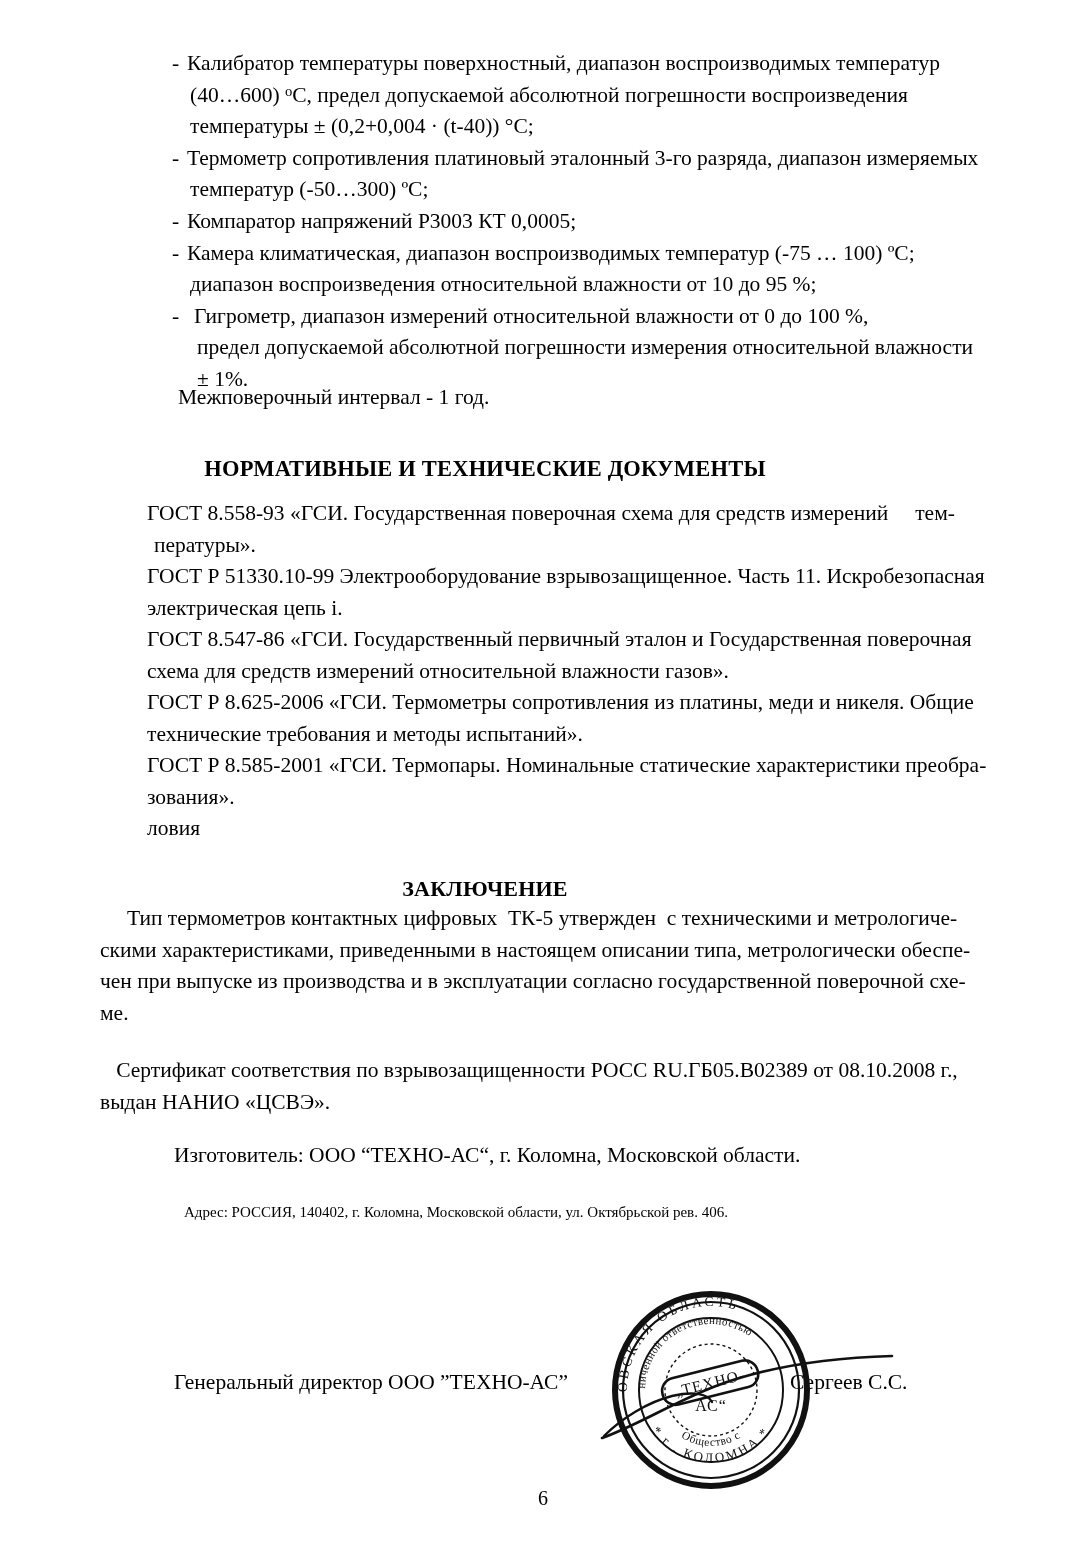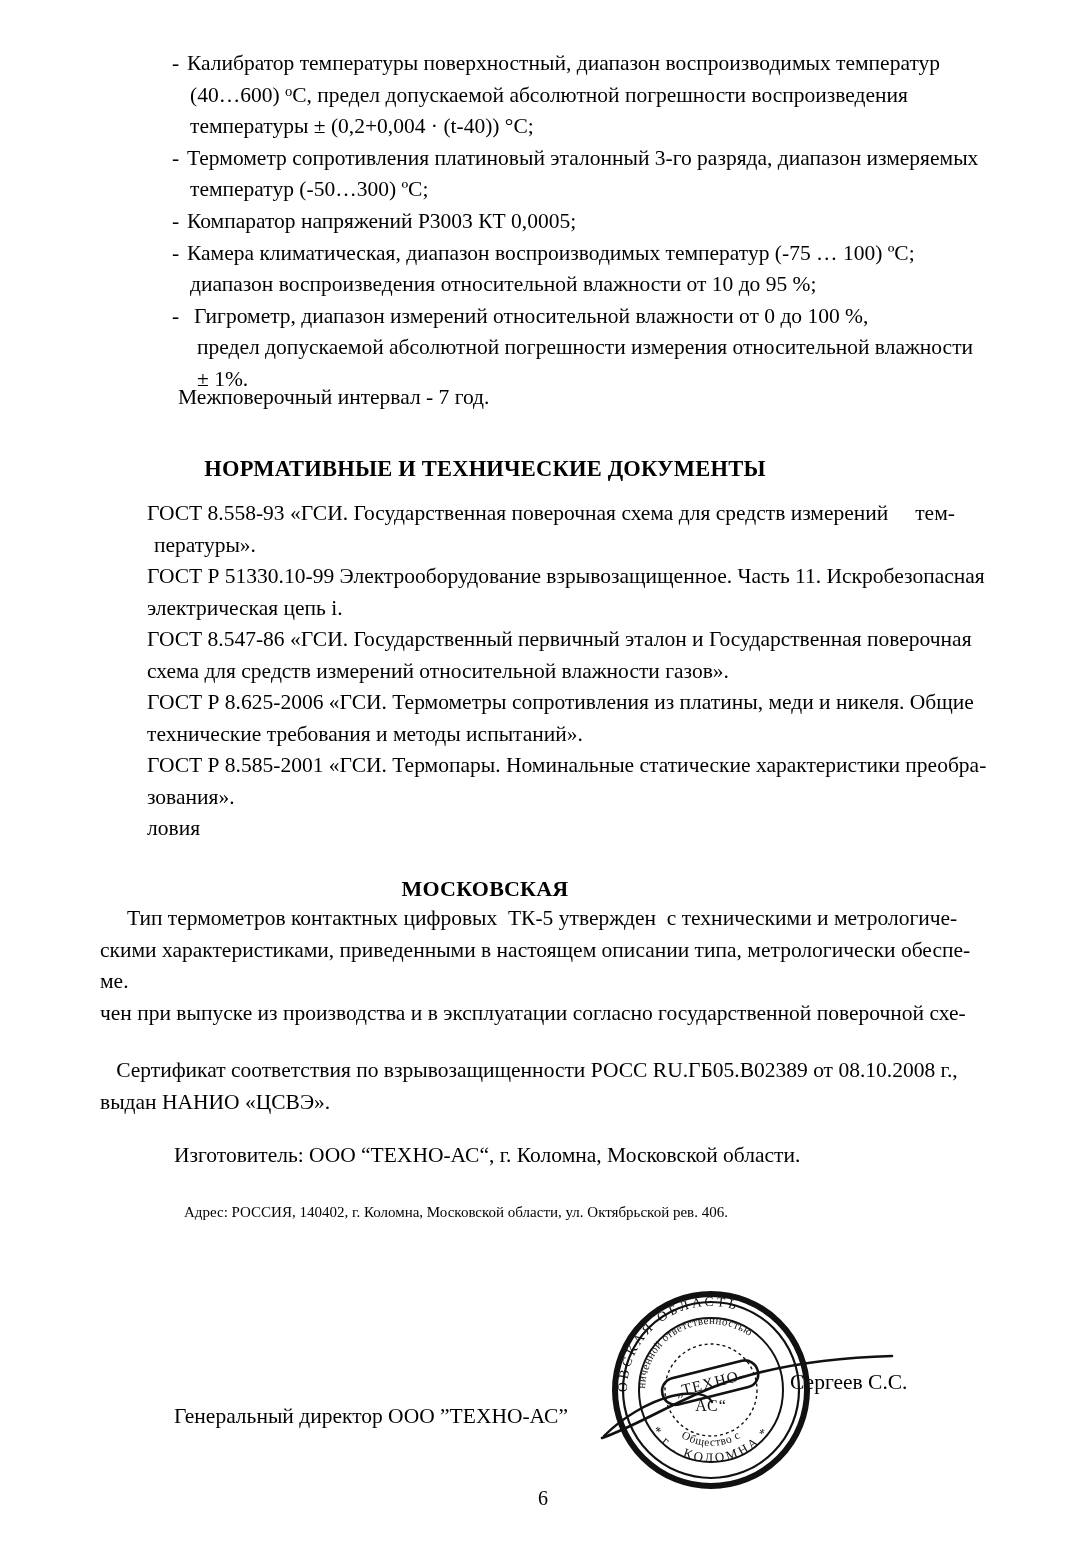--- a/index.html
+++ b/index.html
@@ -112,21 +112,20 @@
     width: 900px;
     font-size: 15px;
     line-height: 31.5px;
   }
 
   .sig-title {
     left: 174px;
     top: 1370px;
     font-size: 21.5px;
     white-space: nowrap;
-    margin-top: 34px;
   }
   .sig-name {
     left: 790px;
     top: 1370px;
     font-size: 21.5px;
     white-space: nowrap;
   }
 
   .pageno {
     left: 0;
@@ -199,45 +198,45 @@
       <span class="eq-dash wide">-</span>
       <span class="eq-body">
         <span>Гигрометр, диапазон измерений относительной влажности от 0 до 100 %,</span>
         <span class="cont">предел допускаемой абсолютной погрешности измерения относительной влажности</span>
         <span class="cont">± 1%.</span>
       </span>
     </div>
 
   </div>
 
-  <div class="blk interval">Межповерочный интервал - 7 год.</div>
+  <div class="blk interval">Межповерочный интервал - 1 год.</div>
 
   <div class="blk h-center h-docs">НОРМАТИВНЫЕ И ТЕХНИЧЕСКИЕ ДОКУМЕНТЫ</div>
 
   <div class="blk docs">
     <span class="ln">ГОСТ 8.558-93 «ГСИ. Государственная поверочная схема для средств измерений     тем-</span>
     <span class="ln ind">пературы».</span>
     <span class="ln">ГОСТ Р 51330.10-99 Электрооборудование взрывозащищенное. Часть 11. Искробезопасная</span>
     <span class="ln">электрическая цепь i.</span>
     <span class="ln">ГОСТ 8.547-86 «ГСИ. Государственный первичный эталон и Государственная поверочная</span>
     <span class="ln">схема для средств измерений относительной влажности газов».</span>
     <span class="ln">ГОСТ Р 8.625-2006 «ГСИ. Термометры сопротивления из платины, меди и никеля. Общие</span>
     <span class="ln">технические требования и методы испытаний».</span>
     <span class="ln">ГОСТ Р 8.585-2001 «ГСИ. Термопары. Номинальные статические характеристики преобра-</span>
     <span class="ln">зования».</span>
     <span class="ln">ловия</span>
   </div>
 
-  <div class="blk h-center h-concl">МОСКОВСКАЯ</div>
+  <div class="blk h-center h-concl">ЗАКЛЮЧЕНИЕ</div>
 
   <div class="blk concl">
     <span class="ln first">     Тип термометров контактных цифровых  ТК-5 утвержден  с техническими и метрологиче-</span>
     <span class="ln">скими характеристиками, приведенными в настоящем описании типа, метрологически обеспе-</span>
+    <span class="ln">чен при выпуске из производства и в эксплуатации согласно государственной поверочной схе-</span>
     <span class="ln">ме.</span>
-    <span class="ln">чен при выпуске из производства и в эксплуатации согласно государственной поверочной схе-</span>
   </div>
 
   <div class="blk cert">
     <span class="ln">   Сертификат соответствия по взрывозащищенности РОСС RU.ГБ05.В02389 от 08.10.2008 г.,</span>
     <span class="ln">выдан НАНИО «ЦСВЭ».</span>
   </div>
 
   <div class="blk maker">Изготовитель: ООО “ТЕХНО-АС“, г. Коломна, Московской области.</div>
   <div class="blk addr">Адрес: РОССИЯ, 140402, г. Коломна, Московской области, ул. Октябрьской рев. 406.</div>
 

